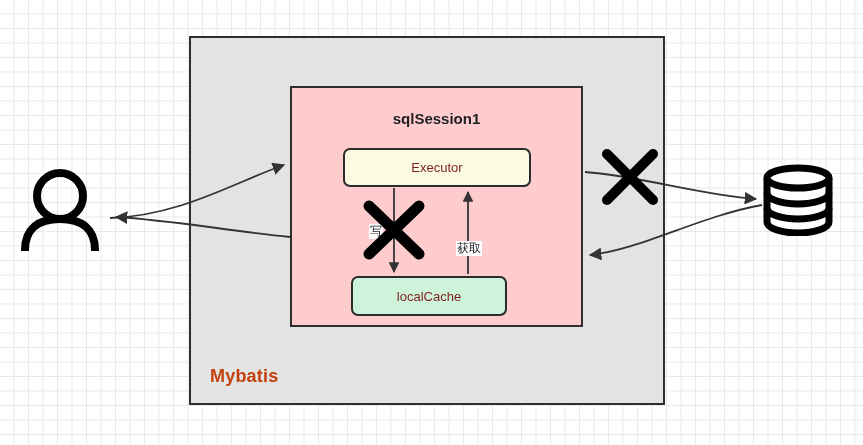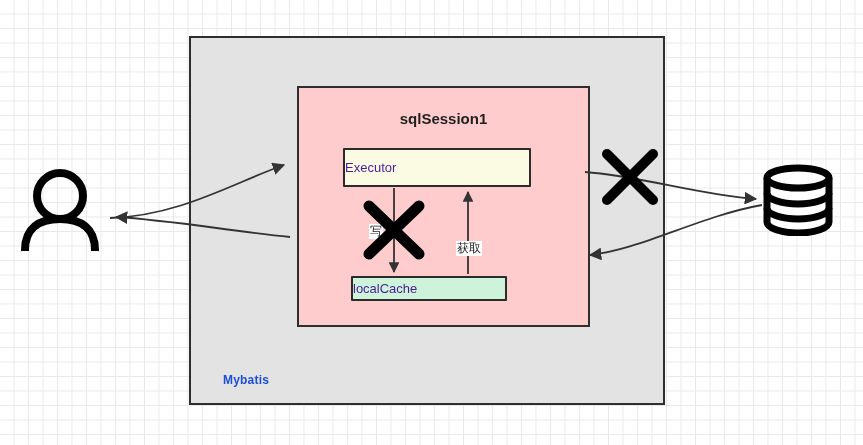--- a/index.html
+++ b/index.html
@@ -38,72 +38,72 @@
     left: 189px;
     top: 36px;
     width: 476px;
     height: 369px;
     background: #e3e3e3;
     border: 2px solid #2e2e2e;
     box-sizing: border-box;
   }
   .box-outer-label {
     position: absolute;
-    left: 32px;
+    left: 19px;
     bottom: 16px;
-    font-size: 12px;
+    font-size: 18px;
     font-weight: bold;
-    color: #1d4ed8;
+    color: #c2410c;
     letter-spacing: 0.2px;
   }
   .box-inner {
     position: absolute;
     left: 290px;
     top: 86px;
     width: 293px;
     height: 241px;
     background: #fecccc;
     border: 2px solid #2e2e2e;
     box-sizing: border-box;
-    margin-left: 7px;
   }
   .box-inner-title {
     position: absolute;
     left: 0;
     top: 22px;
     width: 100%;
     text-align: center;
     font-size: 15px;
     font-weight: bold;
     color: #1f1f1f;
   }
 
   
   .node {
     position: absolute;
     box-sizing: border-box;
     border: 2px solid #2b2b2b;
-    border-radius: 1px;
+    border-radius: 7px;
     display: flex;
     align-items: center;
+    justify-content: center;
     font-size: 13px;
-    color: #4c1d95;
+    color: #7f1d1d;
   }
   .node-executor {
     left: 343px;
     top: 148px;
     width: 188px;
     height: 39px;
     background: #fbfbe3;
   }
   .node-localcache {
     left: 351px;
     top: 276px;
     width: 156px;
-    height: 25px;
+    height: 40px;
     background: #cdf3da;
   }
 
   
   #edges {
     position: absolute;
     left: 0;
     top: 0;
     width: 863px;
     height: 445px;

